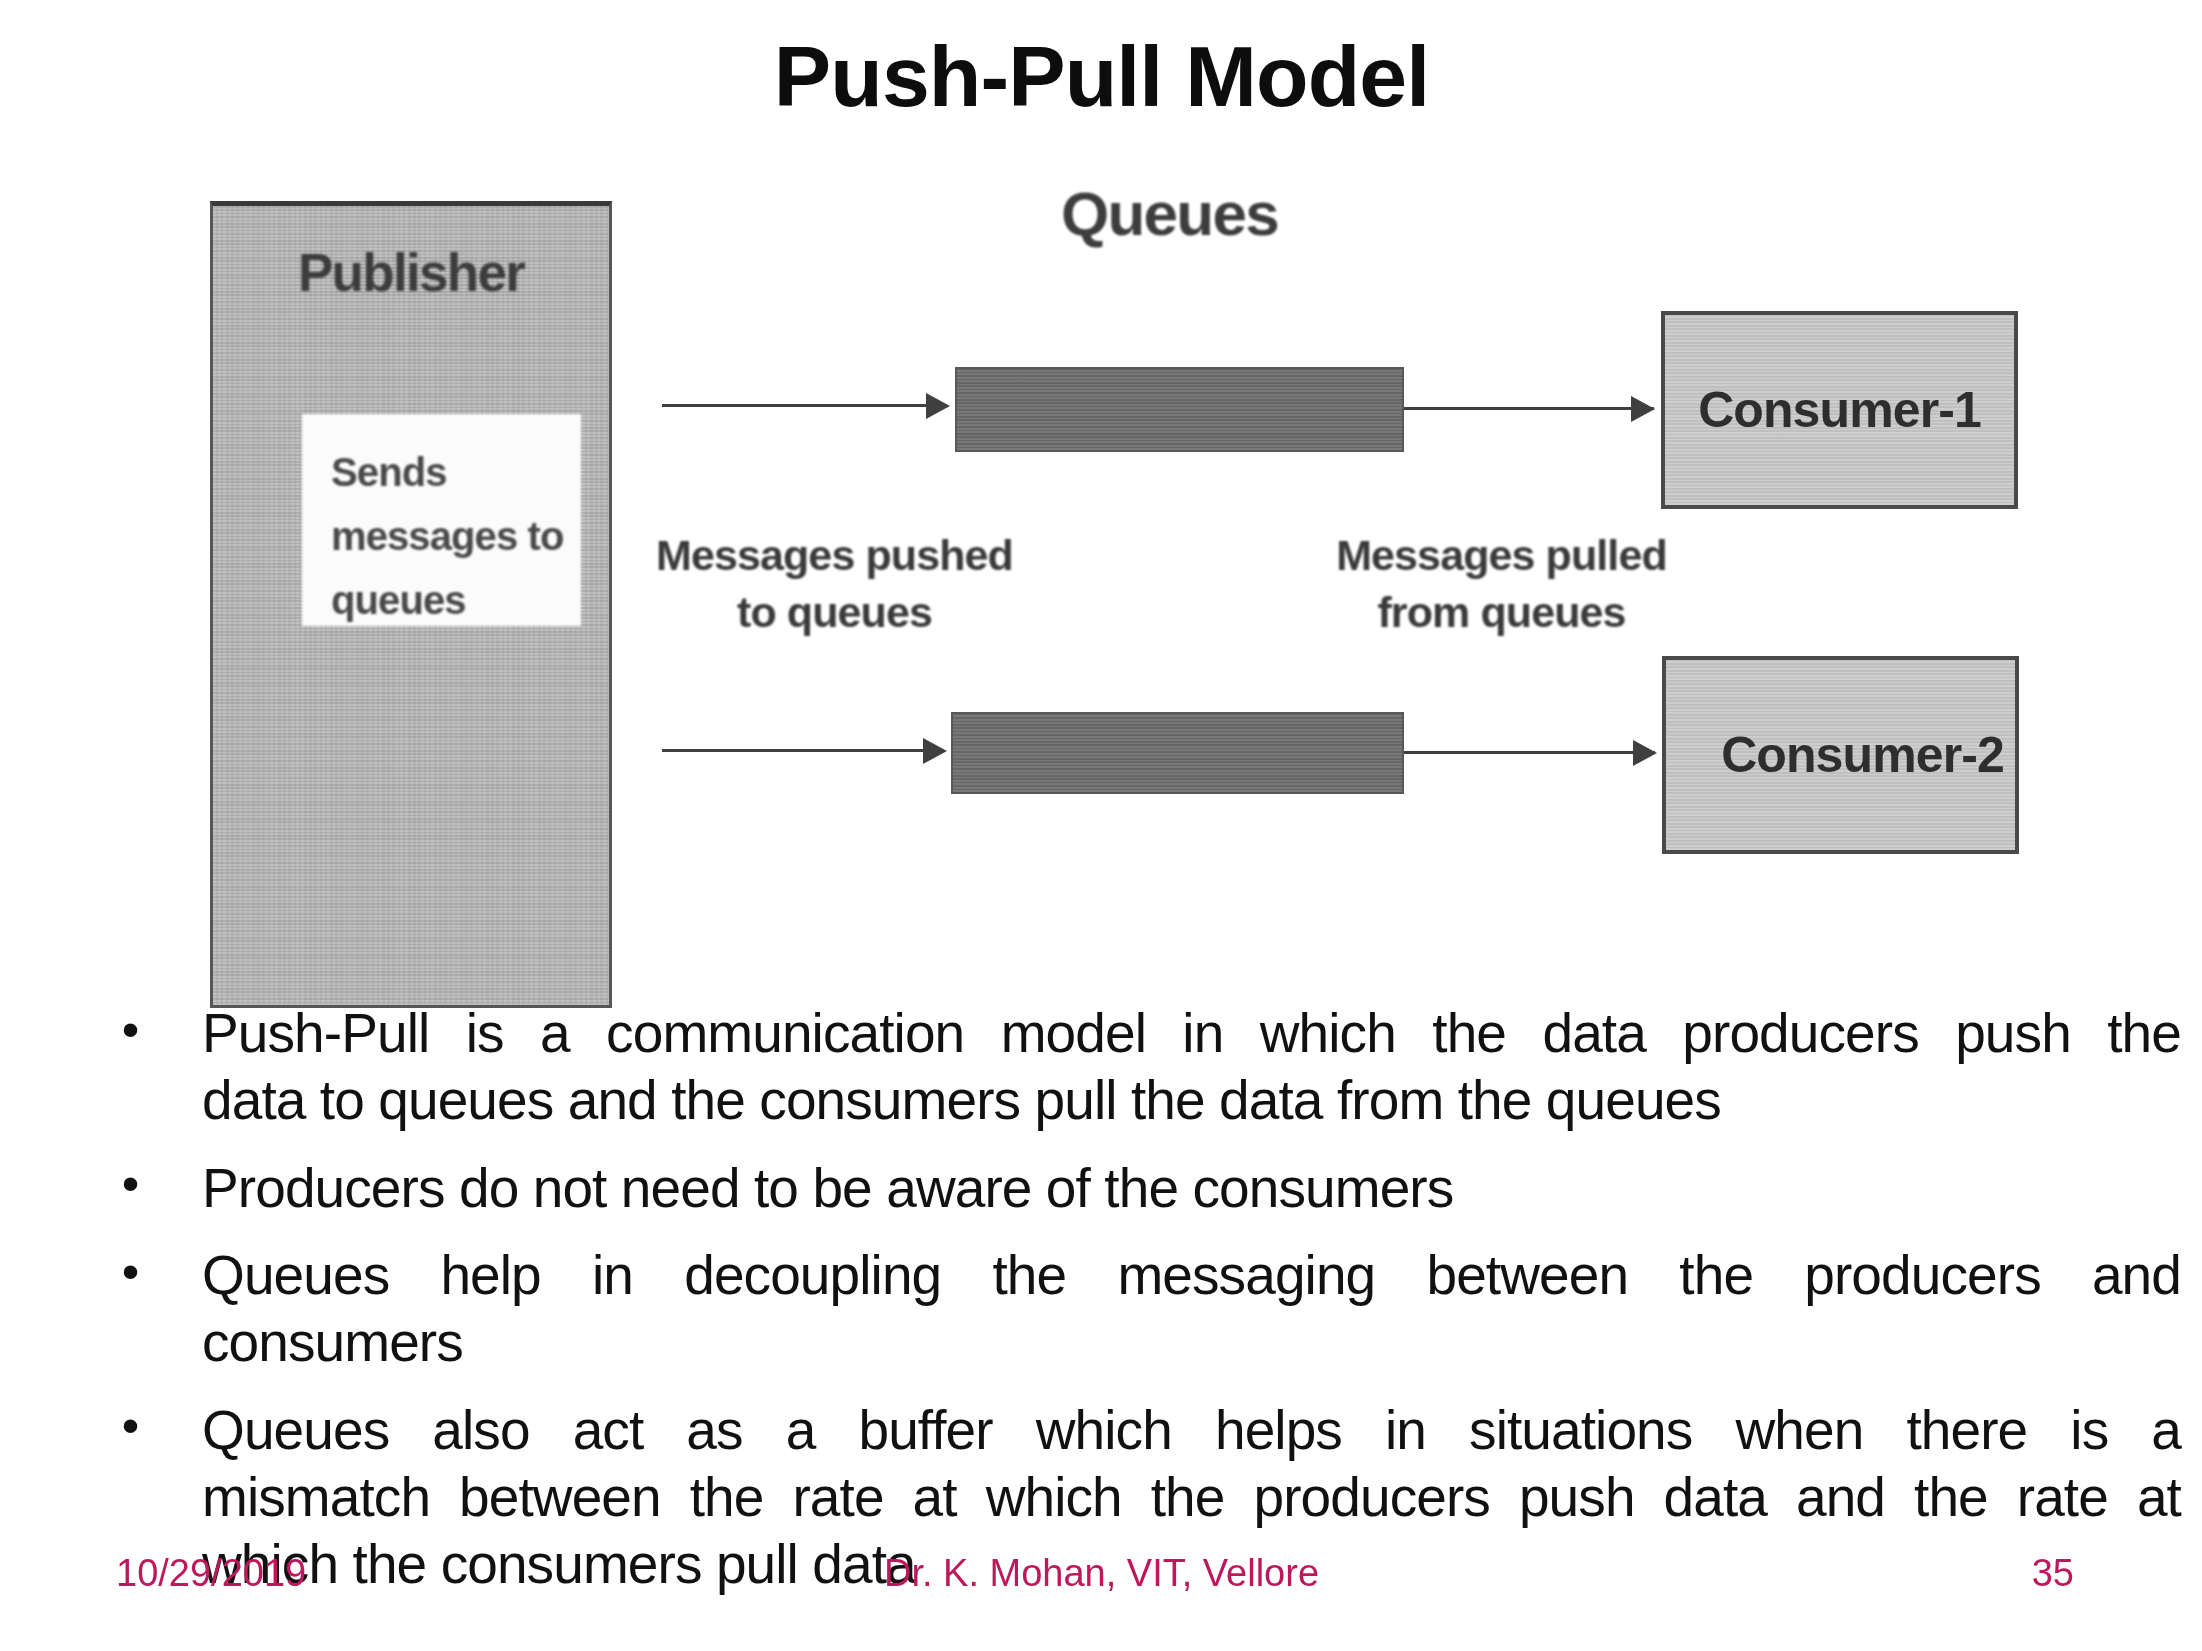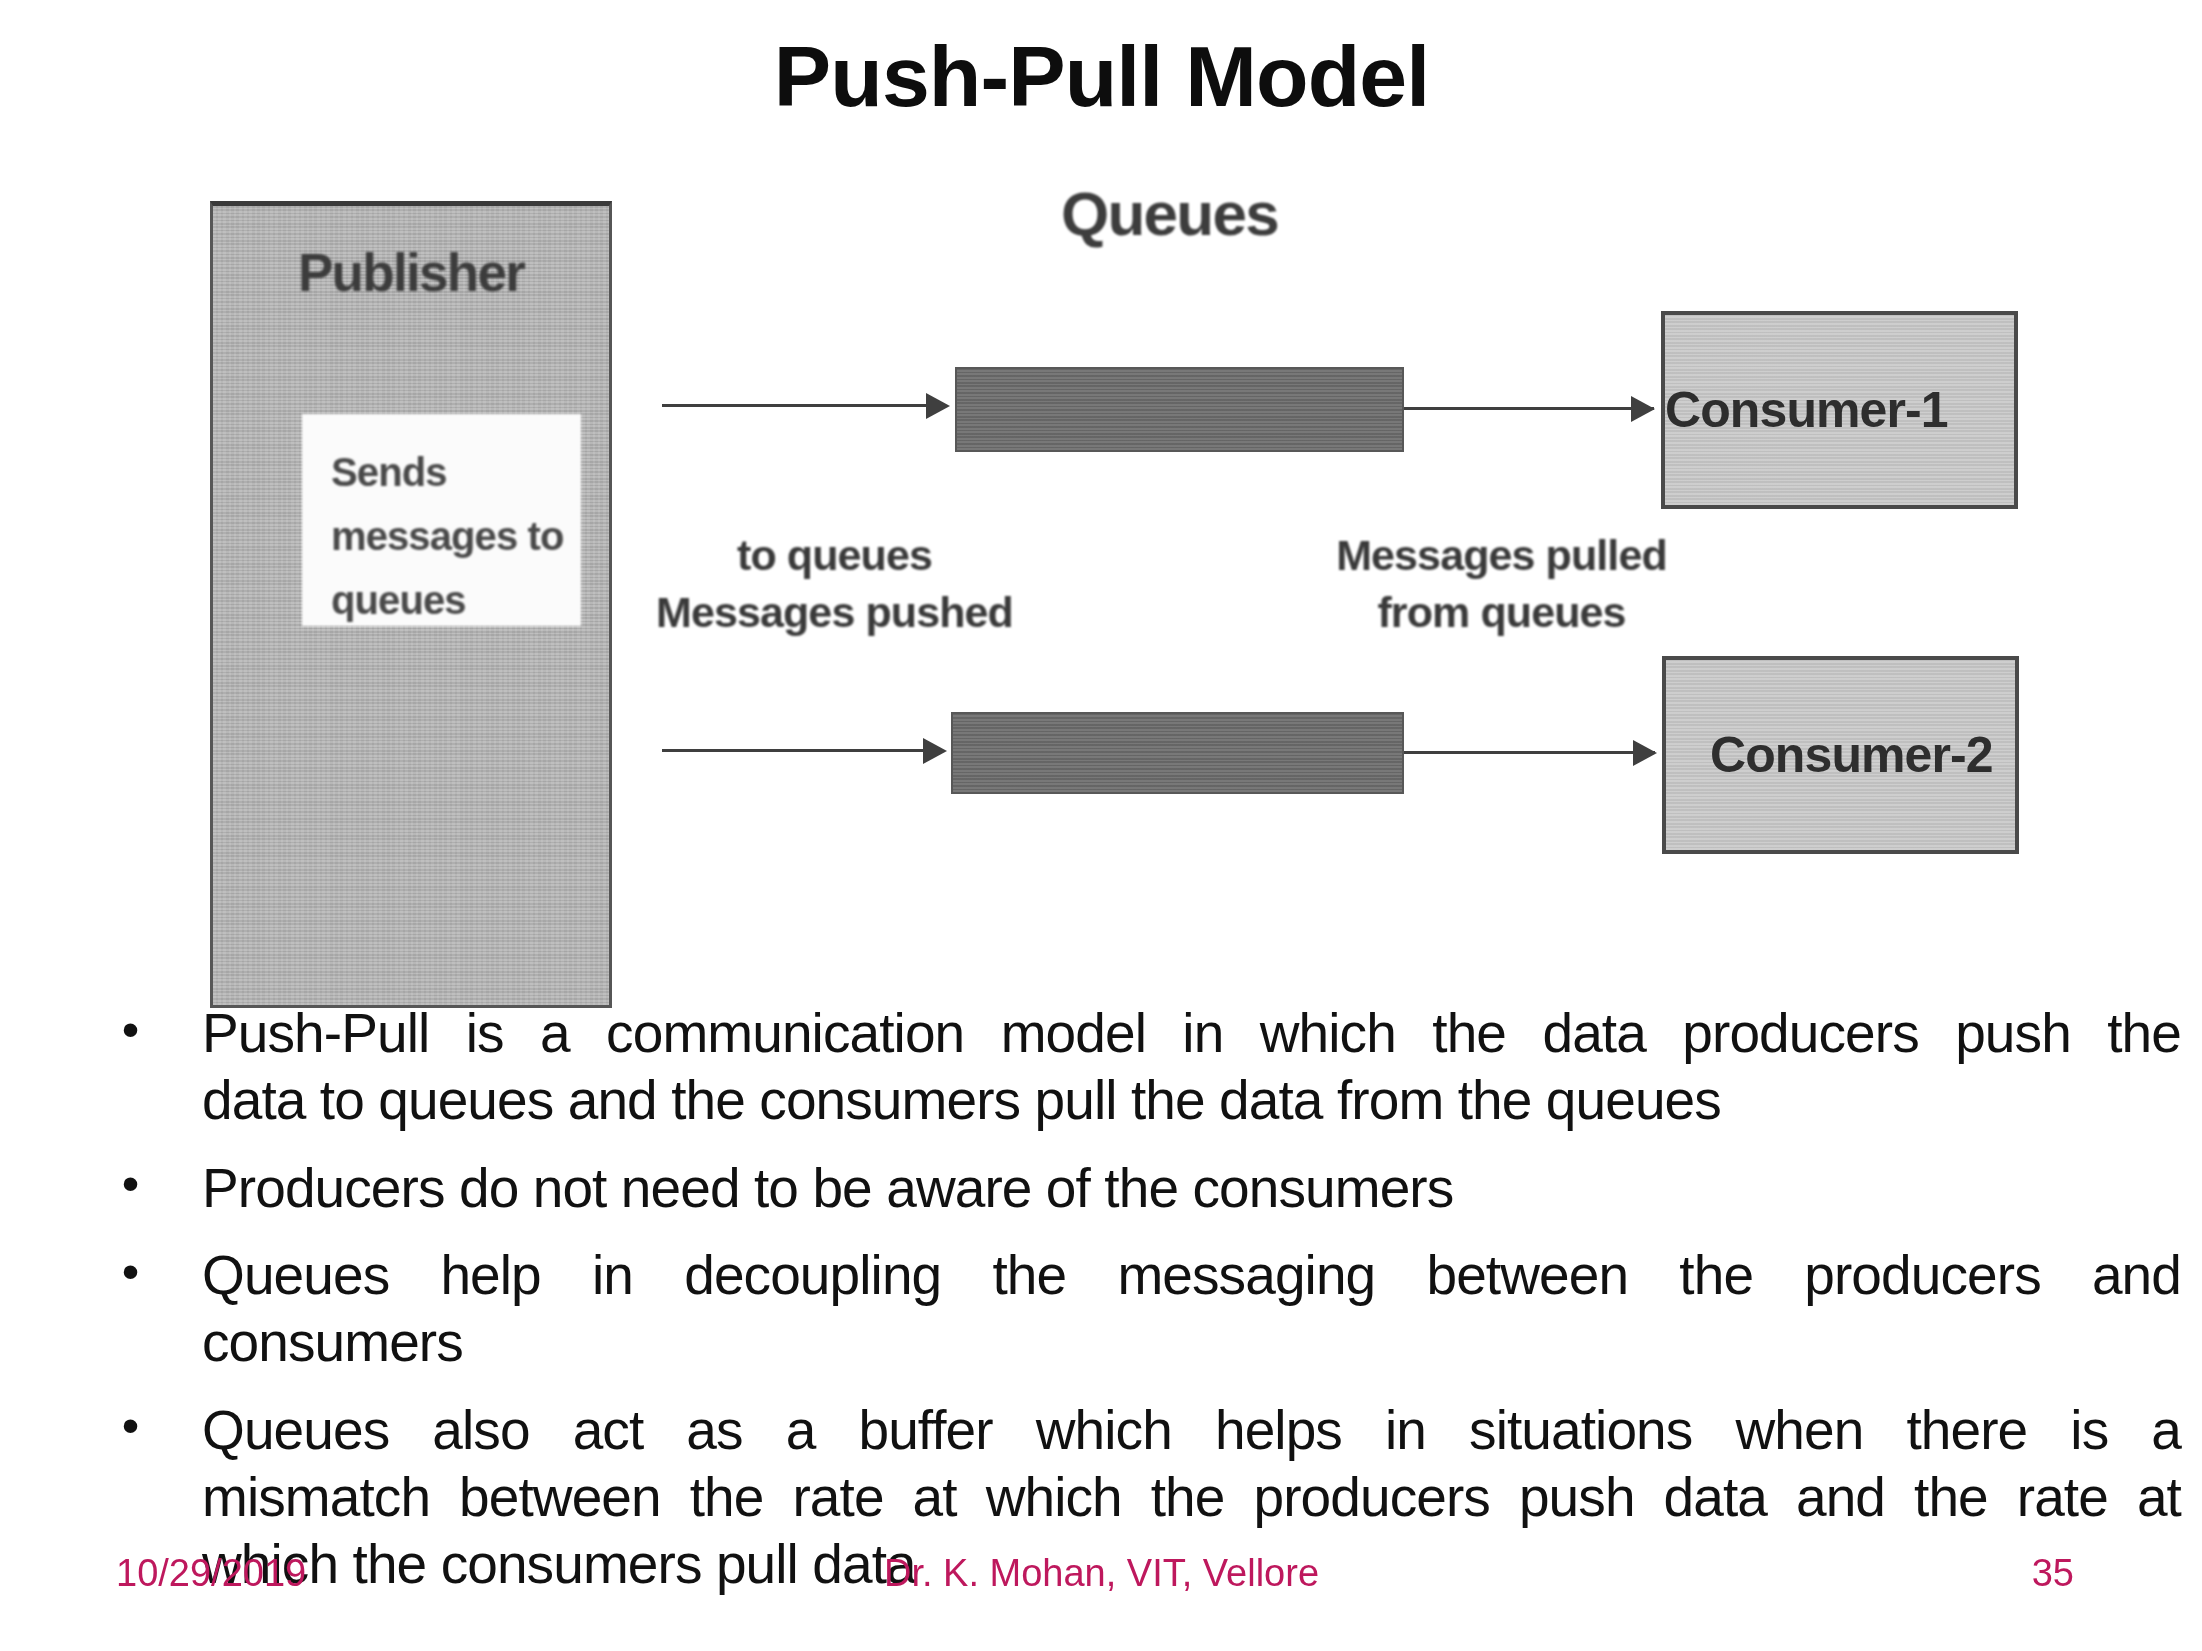--- a/index.html
+++ b/index.html
@@ -38,21 +38,21 @@
   .queue{
     position:absolute;background-color:#6e6e6e;border:2.6px solid #585858;box-sizing:border-box;
     background-image:repeating-linear-gradient(0deg,rgba(255,255,255,.07) 0 1.7px,rgba(0,0,0,.08) 1.7px 3.4px);
   }
   .queue1{left:955px;top:367px;width:449px;height:85px;}
   .queue2{left:951px;top:712px;width:453px;height:82px;}
   .consumer{
     position:absolute;width:357px;height:198px;background-color:#c7c7c7;
     background-image:repeating-linear-gradient(0deg,rgba(255,255,255,.12) 0 1.7px,rgba(0,0,0,.04) 1.7px 3.4px);
     border:4.3px solid #4a4a4a;box-sizing:border-box;
-    display:flex;align-items:center;justify-content:flex-start;
+    display:flex;align-items:center;justify-content:center;
     font-size:50px;font-weight:bold;color:#2e2e2e;letter-spacing:-0.9px;filter:blur(0.7px);
   }
   .consumer1{left:1661px;top:311px;}
   .consumer2{left:1662px;top:656px;padding-left:44px;}
   .arrow-line{position:absolute;height:3.4px;background:#3f3f3f;}
   .push1{left:662px;top:404px;width:284px;}
   .pull1{left:1404px;top:407px;width:250px;}
   .push2{left:662px;top:749px;width:281px;}
   .pull2{left:1404px;top:751px;width:251px;}
   .arrow-head{
@@ -107,22 +107,22 @@
     <div class="arrow-line push1"></div>
     <div class="arrow-head head1"></div>
     <div class="arrow-line pull1"></div>
     <div class="arrow-head head2"></div>
     <div class="arrow-line push2"></div>
     <div class="arrow-head head3"></div>
     <div class="arrow-line pull2"></div>
     <div class="arrow-head head4"></div>
 
     <div class="flow-label push-label">
+      <div>Messages pushed</div>
       <div>to queues</div>
-      <div>Messages pushed</div>
     </div>
     <div class="flow-label pull-label">
       <div>Messages pulled</div>
       <div>from queues</div>
     </div>
 
     <div class="consumer consumer1">
       <span>Consumer-1</span>
     </div>
     <div class="consumer consumer2">

